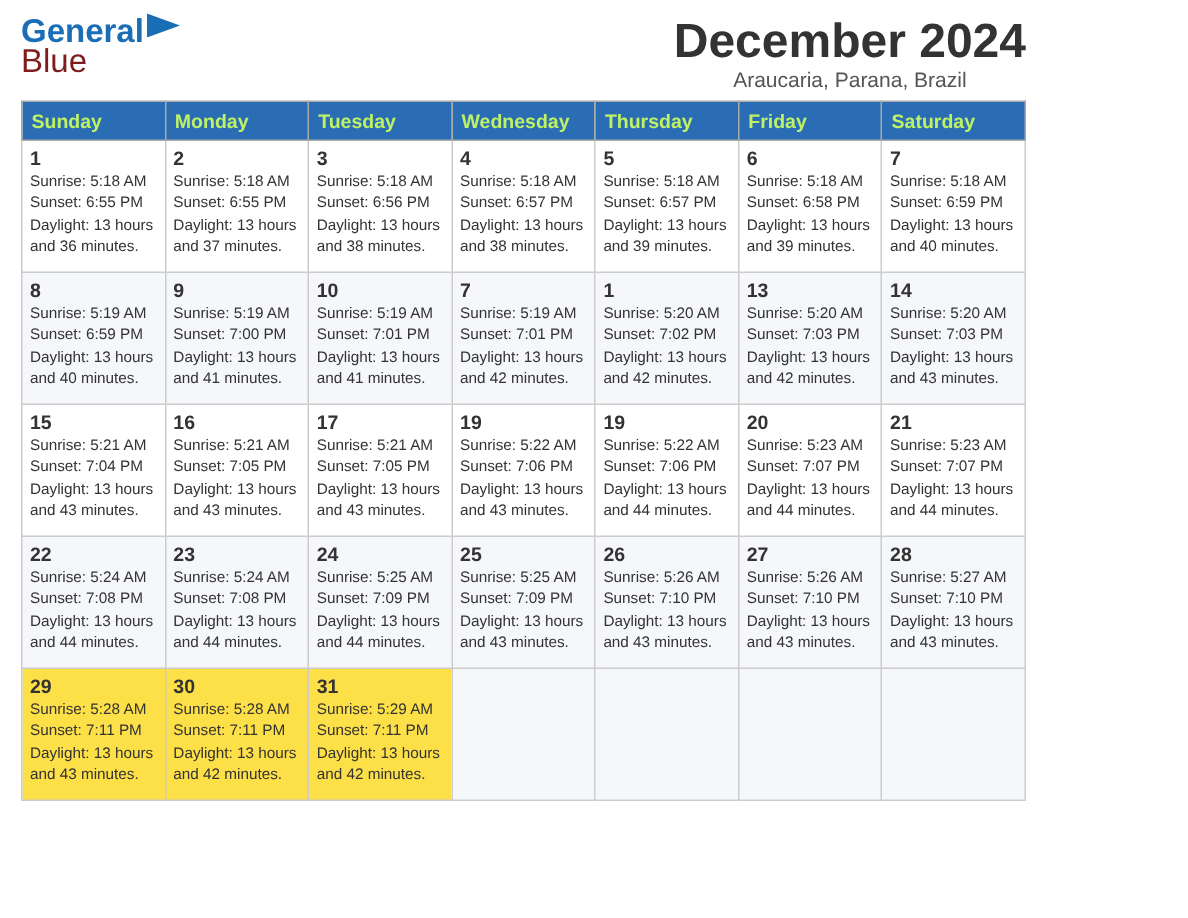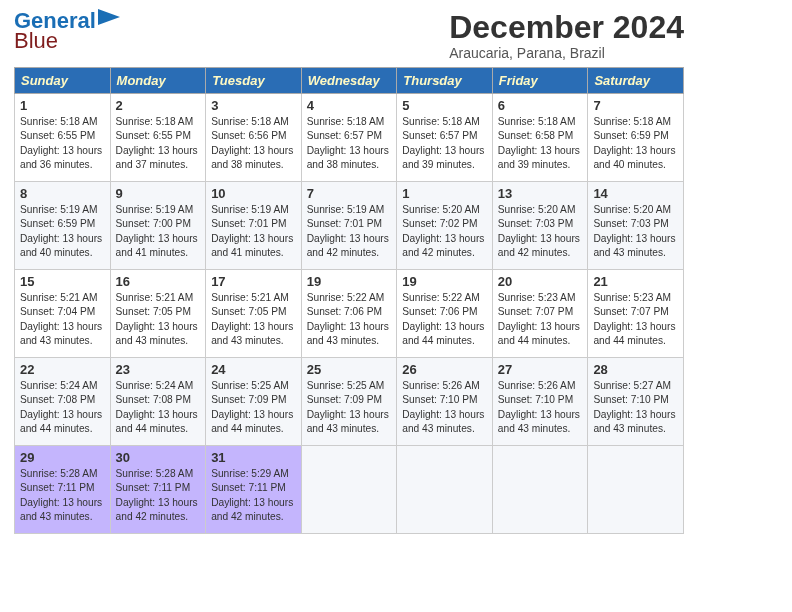--- a/index.html
+++ b/index.html
@@ -26,61 +26,60 @@
       align-items: flex-start;
     }
     .logo-text {
       font-size: 22px;
       font-weight: bold;
       color: #333;
       line-height: 1;
     }
     .logo-text span.blue { color: #1a6eb5; }
     .title-block {
-      text-align: left;
+      text-align: center;
     }
     .month-title {
       font-size: 32px;
       font-weight: bold;
       color: #333;
       line-height: 1.1;
     }
     .location {
       font-size: 14px;
       color: #555;
     }
     .calendar {
       width: 100%;
       border-collapse: collapse;
       table-layout: fixed;
     }
     .calendar th {
       background: #2a6db5;
-      color: #fef9c3;
+      color: #bef264;
       font-size: 13px;
       font-weight: bold;
       text-align: left;
       padding: 5px 6px;
       border: 1px solid #aaa;
-      font-style: italic;
     }
     .calendar td {
       border: 1px solid #ccc;
       vertical-align: top;
       padding: 4px 5px;
       font-size: 10.5px;
       color: #333;
       background: #fff;
       height: 88px;
     }
     .calendar tr:nth-child(even) td {
       background: #f5f7fa;
     }
     .calendar tr.last-row td {
-      background: #c4b5fd;
+      background: #fde047;
     }
     .day-num {
       font-size: 13px;
       font-weight: bold;
       display: block;
       margin-bottom: 2px;
     }
     .cell-text {
       font-size: 10.2px;
       line-height: 1.4;

